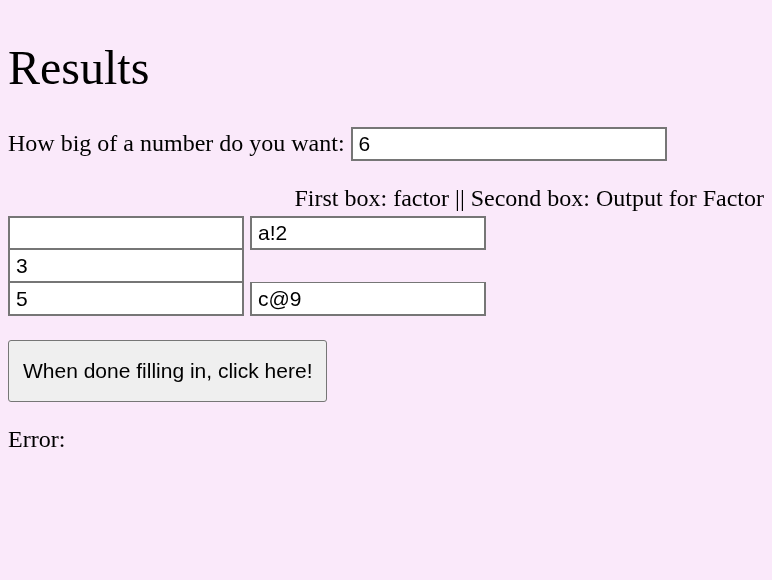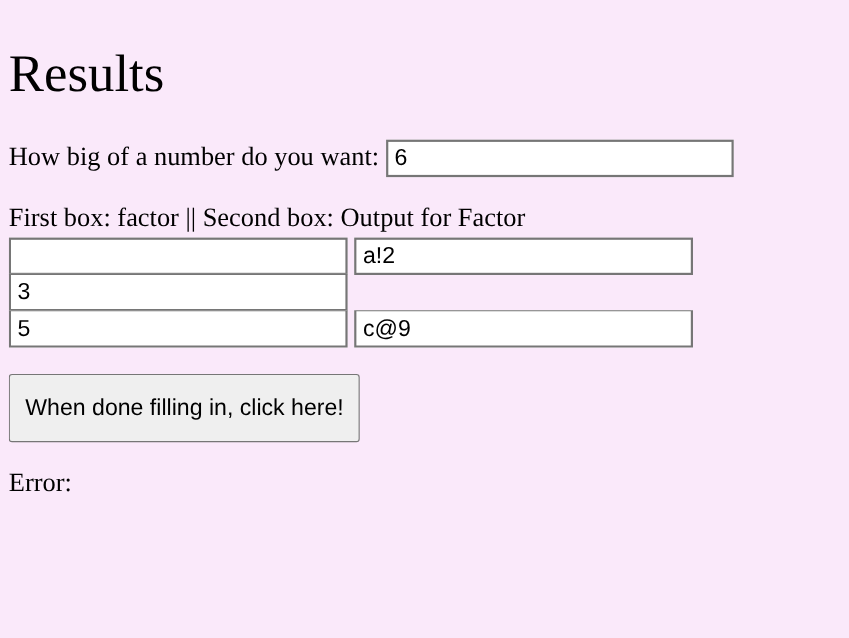--- a/index.html
+++ b/index.html
@@ -24,21 +24,21 @@
       border: 2px solid #767676;
       background: #fff;
       box-sizing: border-box;
       height: 34px;
       vertical-align: baseline;
     }
     .num-input {
       width: 316px;
     }
     .grid-input {
-      width: 308px;
+      width: 236px;
     }
     .grid {
       display: block;
     }
     .row {
       display: flex;
       gap: 6px;
       margin-bottom: 0px;
     }
     .row + .row .grid-input {
@@ -54,20 +54,21 @@
       font-family: Arial, Helvetica, sans-serif;
       font-size: 21px;
       padding: 18px 14px;
       background: #efefef;
       border: 1px solid #767676;
       border-radius: 3px;
       cursor: pointer;
     }
     .instructions {
       margin-bottom: 4px;
+      text-align: right;
     }
     .grid-wrapper {
       margin-bottom: 1em;
     }
     .button-wrapper {
       margin: 1em 0;
     }
     .error-block {
       margin-top: 1em;
     }

